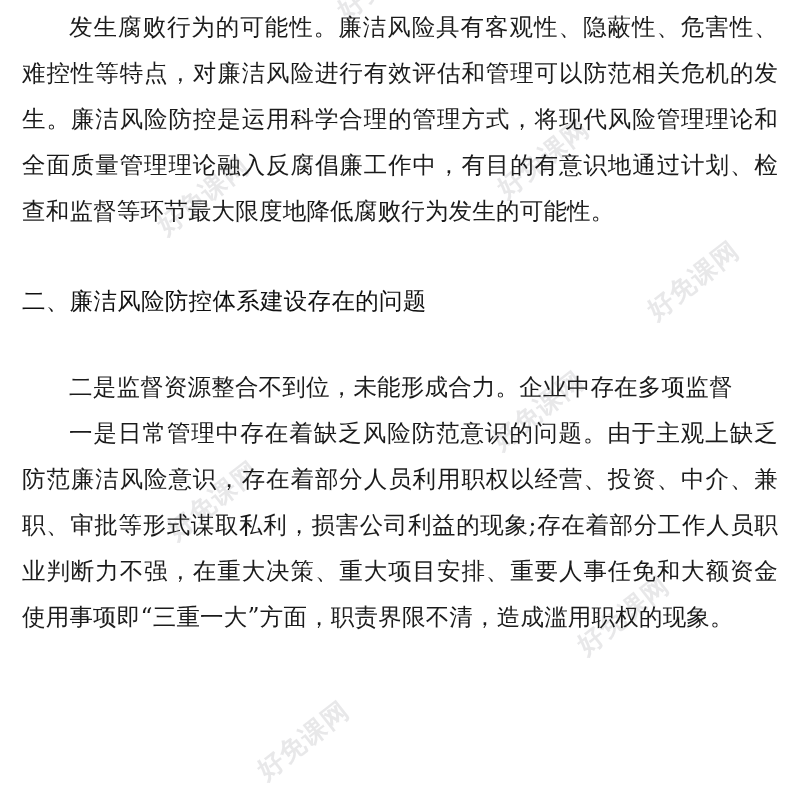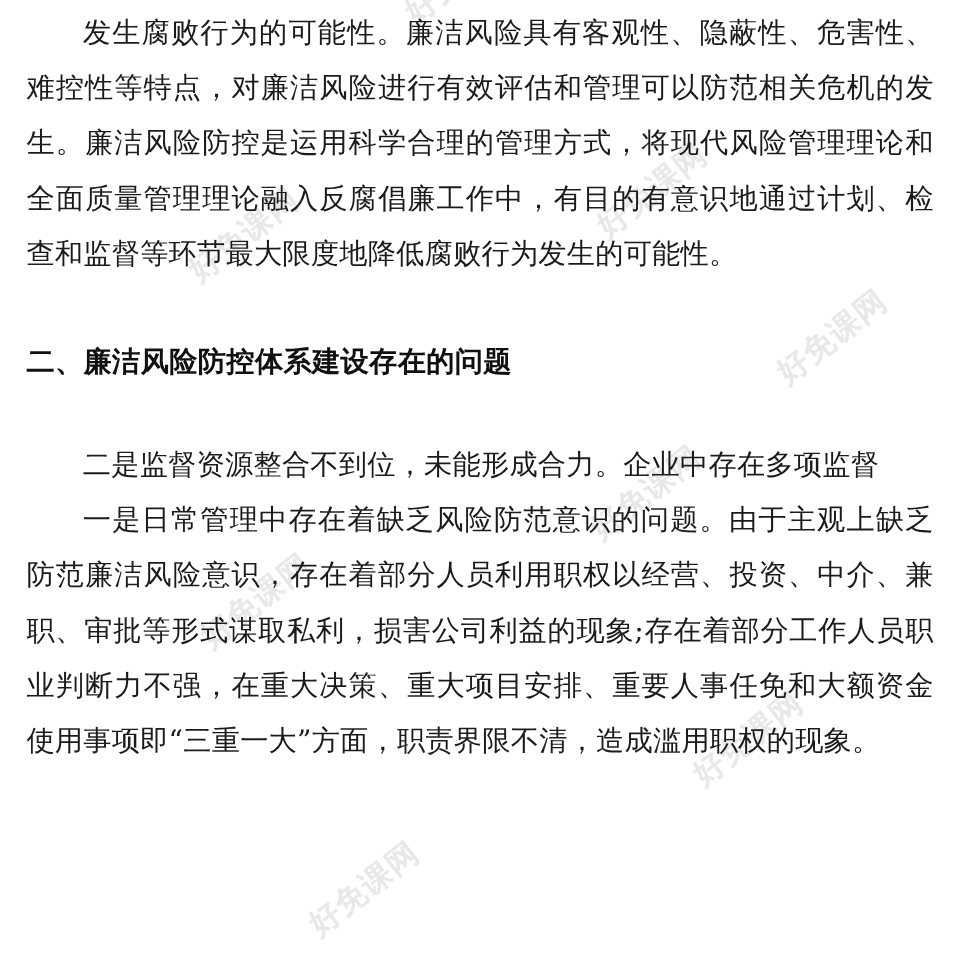--- a/index.html
+++ b/index.html
@@ -70,21 +70,21 @@
 
   .para.first {
     padding-top: 4px;
   }
 
   .heading {
     margin: 0;
     color: #101010;
     font-family: "DejaVu Sans", "Liberation Sans", sans-serif;
     font-size: 23.5px;
-    font-weight: 700;
+    font-weight: 400;
     line-height: 46px;
     letter-spacing: 0.3px;
     text-align: left;
   }
 
   .gap-before-heading { height: 44px; }
   .gap-after-heading  { height: 40px; }
   .gap-block          { height: 16px; }
 
   .last-block {

